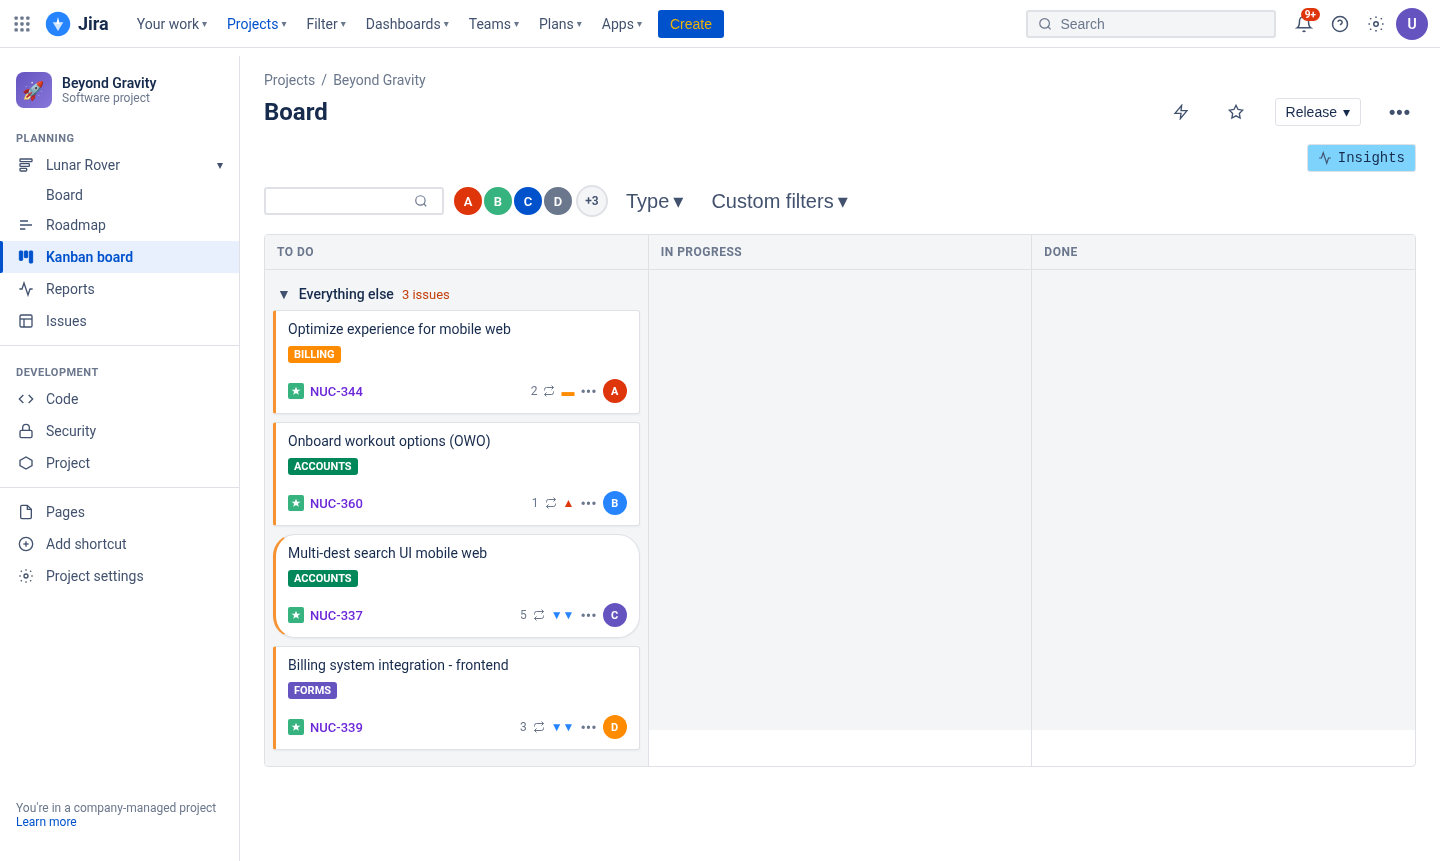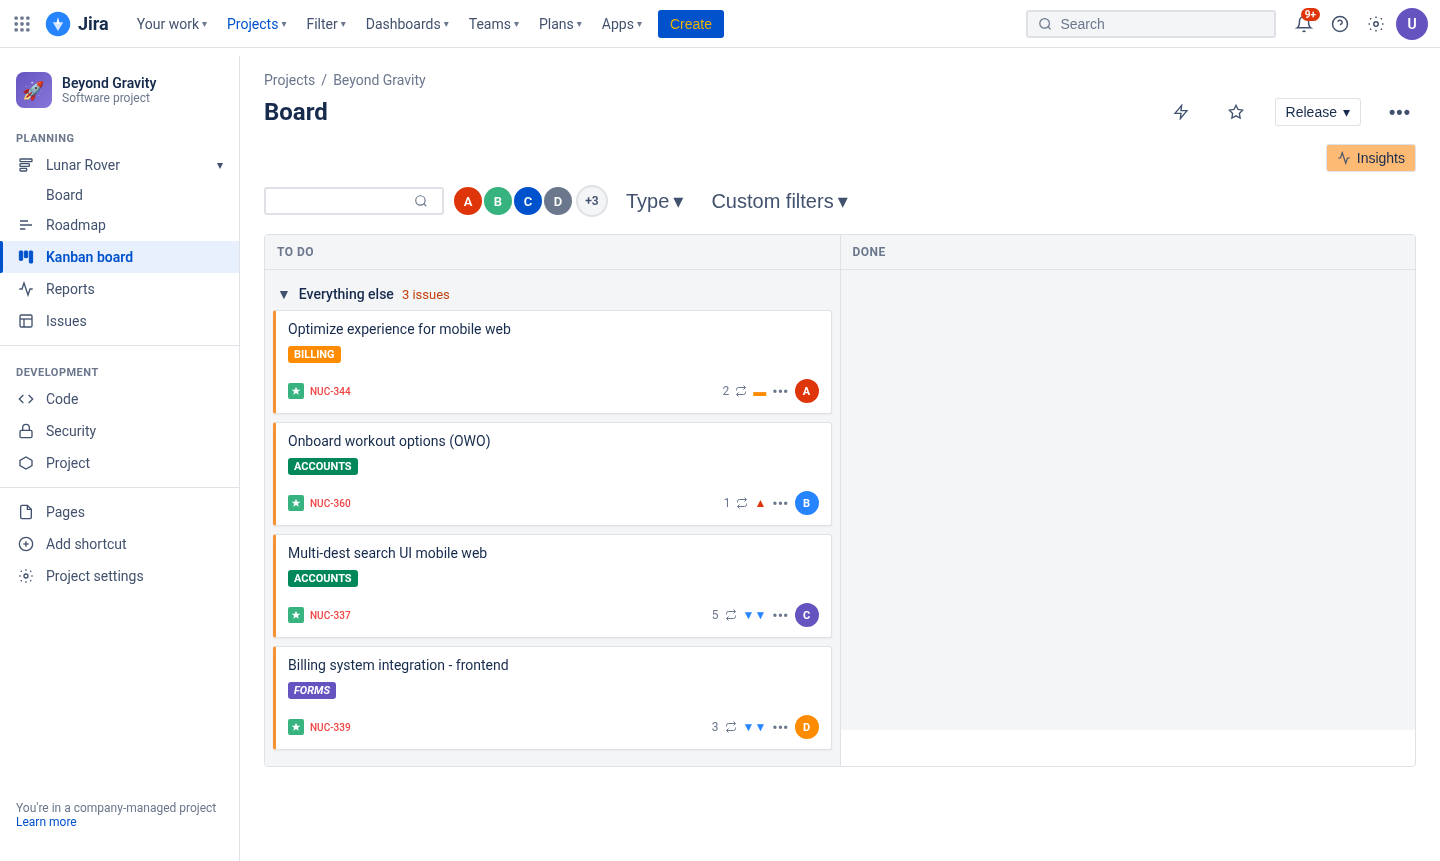--- a/index.html
+++ b/index.html
@@ -227,24 +227,25 @@
       color: #172b4d;
       font-weight: 500;
     }
     .insights-btn {
       display: flex;
       align-items: center;
       gap: 6px;
       border: 1px solid #dfe1e6;
       border-radius: 3px;
       padding: 5px 10px;
-      background: #fdba74;
+      background: #7dd3fc;
       cursor: pointer;
       font-size: 14px;
       color: #172b4d;
+      font-family: Liberation Mono, monospace;
     }
 
     
     .board-filters {
       display: flex;
       align-items: center;
       gap: 8px;
       margin-bottom: 16px;
     }
     .filter-search {
@@ -349,37 +350,37 @@
       display: inline-block;
       padding: 2px 6px;
       border-radius: 3px;
       font-size: 11px;
       font-weight: 700;
       margin-bottom: 8px;
       text-transform: uppercase;
     }
     .tag-billing { background: #ff8b00; color: #fff; }
     .tag-accounts { background: #00875a; color: #fff; }
-    .tag-forms { background: #6554c0; color: #fff; font-style: italic; }
+    .tag-forms { background: #6554c0; color: #fff; }
     .card-footer {
       display: flex;
       align-items: center;
       gap: 6px;
       margin-top: 8px;
     }
     .card-issue-icon {
       width: 16px; height: 16px;
       background: #36b37e;
       border-radius: 2px;
       display: flex; align-items: center; justify-content: center;
       color: #fff;
       font-size: 10px;
       flex-shrink: 0;
     }
-    .card-issue-key { font-size: 10px; color: #ef4444; font-weight: 500; }
+    .card-issue-key { font-size: 13px; color: #6d28d9; font-weight: 500; }
     .card-meta-spacer { flex: 1; }
     .card-count { font-size: 12px; color: #6b778c; }
     .card-avatar {
       width: 24px; height: 24px;
       border-radius: 50%;
       display: flex; align-items: center; justify-content: center;
       font-size: 11px;
       font-weight: 700;
     }
 
@@ -736,21 +737,21 @@
                   <path d="M3 11V9a4 4 0 0 1 4-4h14"></path>
                   <polyline points="7 23 3 19 7 15"></polyline>
                   <path d="M21 13v2a4 4 0 0 1-4 4H3"></path>
                 </svg>
               <span style="color:#de350b;font-size:12px;">▲</span>
               <span style="color:#6b778c;cursor:pointer;font-size:16px;">•••</span>
               <div class="card-avatar" style="background:#2684ff;color:#fff;">B</div>
             </div>
           </div>
 
-          <div class="card" style="border-left-color:#f79232;">
+          <div class="card" style="border-left-color:#f79232;border-radius:22px;">
             <div class="card-title">Multi-dest search UI mobile web</div>
             <span class="card-tag tag-accounts">ACCOUNTS</span>
             <div class="card-footer">
               <div class="card-issue-icon">
                 <svg width="10" height="10" viewBox="0 0 16 16" fill="#fff">
                     <path d="M8 1l2 5h5l-4 3 1.5 5L8 11l-4.5 3L5 9 1 6h5z"></path>
                   </svg>
               </div>
               <span class="card-issue-key">NUC-337</span>
               <span class="card-meta-spacer"></span>
@@ -787,20 +788,26 @@
                 </svg>
               <span style="color:#2684ff;font-size:12px;">▼▼</span>
               <span style="color:#6b778c;cursor:pointer;font-size:16px;">•••</span>
               <div class="card-avatar" style="background:#ff8b00;color:#fff;border-radius:50%;width:24px;height:24px;display:flex;align-items:center;justify-content:center;font-size:11px;font-weight:700;">D</div>
             </div>
           </div>
 
         </div>
       </div>
 
+      <div class="board-column">
+        <div class="board-column-header">
+          <span>IN PROGRESS</span>
+        </div>
+        <div class="board-column-body" style="background:#f4f5f7;min-height:460px;"></div>
+      </div>
 
       <div class="board-column">
         <div class="board-column-header">
           <span>DONE</span>
         </div>
         <div class="board-column-body" style="background:#f4f5f7;min-height:460px;"></div>
       </div>
 
     </div>
 

